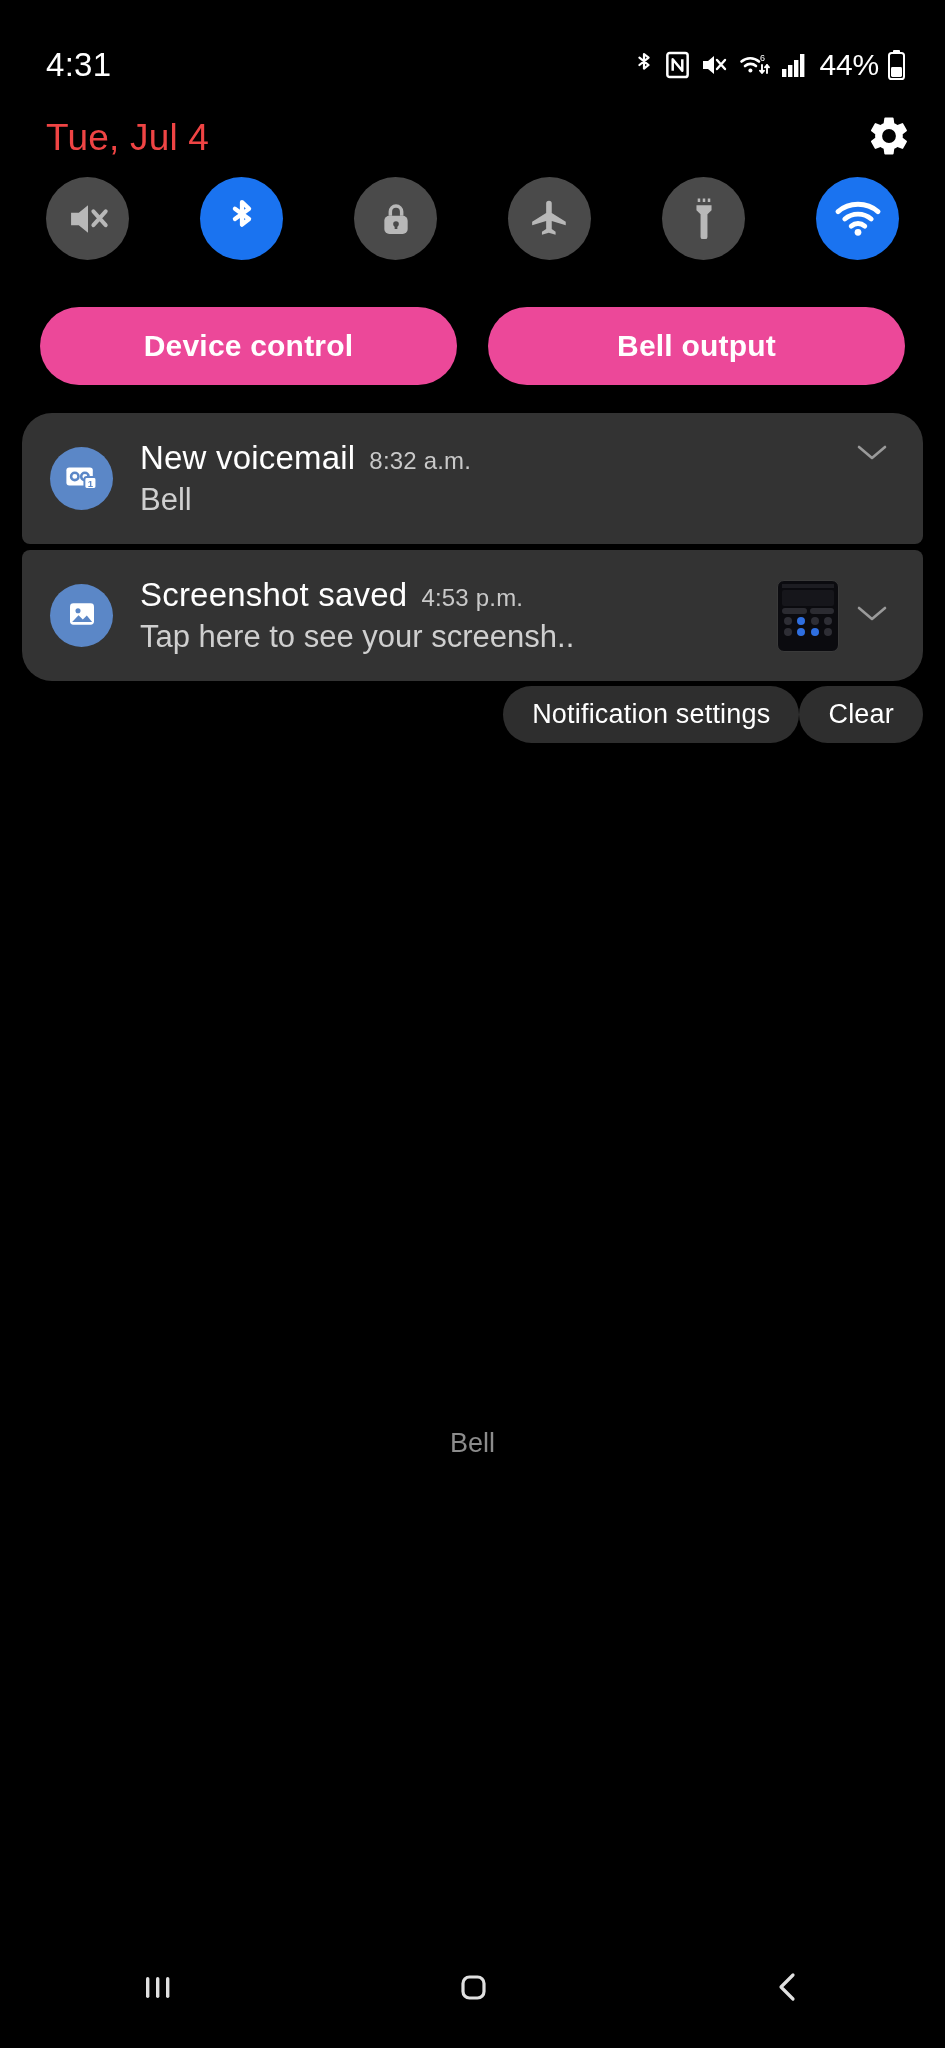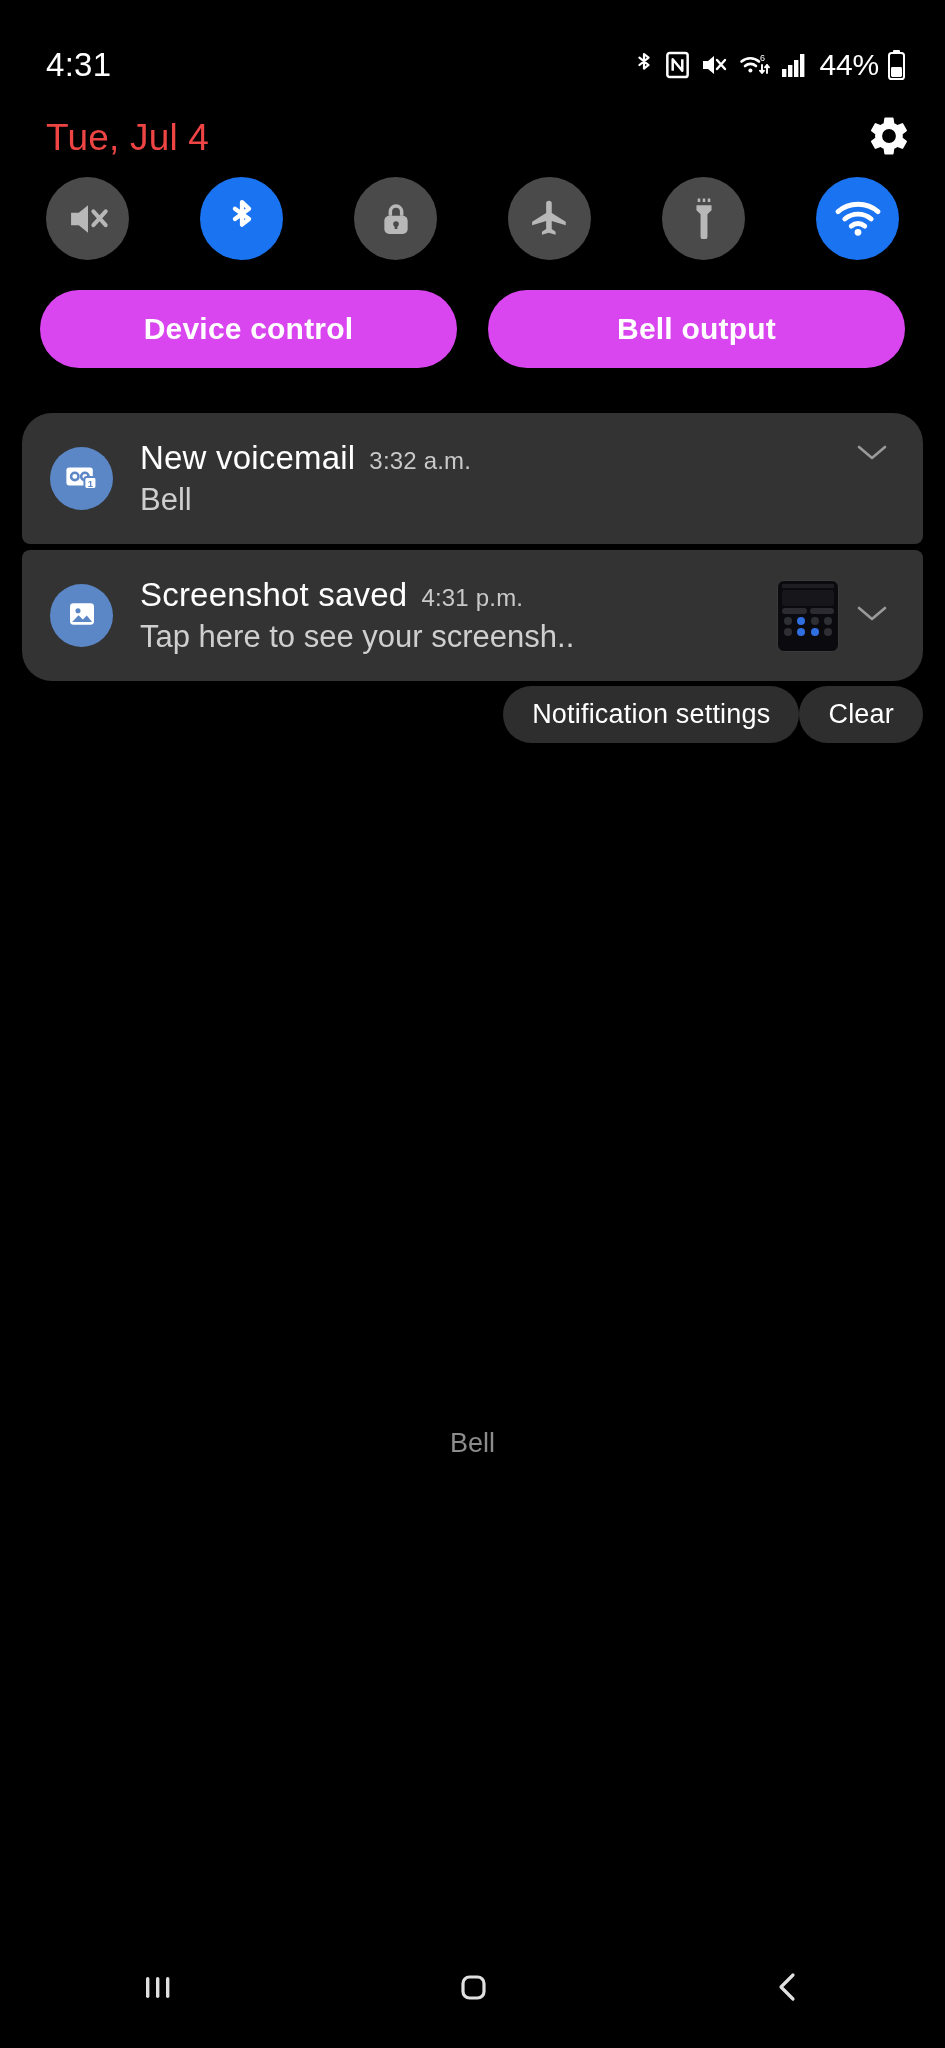--- a/index.html
+++ b/index.html
@@ -50,23 +50,23 @@
   .tgl svg { display:block; }
 
   
   .pills {
     position:absolute; top:290px; left:0; right:0;
     display:flex; gap:31px;
     padding:0 40px;
   }
   .pill {
     flex:1; height:78px; border-radius:39px;
-    background:#d946ef;
+    background:#ec4899;
     display:flex; align-items:center; justify-content:center;
-    color:#fff; font-size:30px; font-weight:bold; letter-spacing:.2px;
+    color:#fff; font-size:30px; font-weight:bold; letter-spacing:.2px;margin-top:17px;
   }
 
   
   .notif-area {
     position:absolute; top:413px; left:22px; right:22px;
   }
   .notif {
     background:#333333;
     border-radius:30px;
     position:relative;
@@ -277,21 +277,21 @@
             <circle cx="9" cy="11.5" r="3.1" fill="none" stroke="#5b87c7" stroke-width="2.1"></circle>
             <circle cx="17.4" cy="11.5" r="3.1" fill="none" stroke="#5b87c7" stroke-width="2.1"></circle>
             <rect x="17" y="12" width="10" height="10" rx="2" fill="#fff" stroke="#5b87c7" stroke-width="1.6"></rect>
             <text x="22" y="20" font-size="8" text-anchor="middle" fill="#5b87c7" font-family="Liberation Sans, sans-serif" font-weight="bold">1</text>
           </svg>
         </span>
       </div>
       <div class="n-body">
         <div class="n-line1">
           <span class="n-title">New voicemail</span>
-          <span class="n-time">3:32 a.m.</span>
+          <span class="n-time">8:32 a.m.</span>
         </div>
         <div class="n-text">Bell</div>
       </div>
       <div class="n-chevron">
         <span>
           <svg width="32" height="20" viewBox="0 0 32 20">
               <path d="M3 4l13 11L29 4" fill="none" stroke="#9a9a9a" stroke-width="2.6" stroke-linecap="round" stroke-linejoin="round"></path>
             </svg>
         </span>
       </div>
@@ -303,21 +303,21 @@
           <svg width="32" height="32" viewBox="0 0 24 24">
             <rect x="3" y="4" width="18" height="16" rx="2.6" fill="#fff"></rect>
             <circle cx="9" cy="9.6" r="1.9" fill="#5b87c7"></circle>
             <path d="M4.6 18l4.8-5 3.2 3.2 3-3 4 4.8z" fill="#5b87c7"></path>
           </svg>
         </span>
       </div>
       <div class="n-body">
         <div class="n-line1">
           <span class="n-title">Screenshot saved</span>
-          <span class="n-time">4:31 p.m.</span>
+          <span class="n-time">4:53 p.m.</span>
         </div>
         <div class="n-text">Tap here to see your screensh..</div>
       </div>
       <div class="n-thumb">
         <div class="th-bar"></div>
         <div class="th-card"></div>
         <div class="th-pills">
             <i></i>
             <i></i>
           </div>

